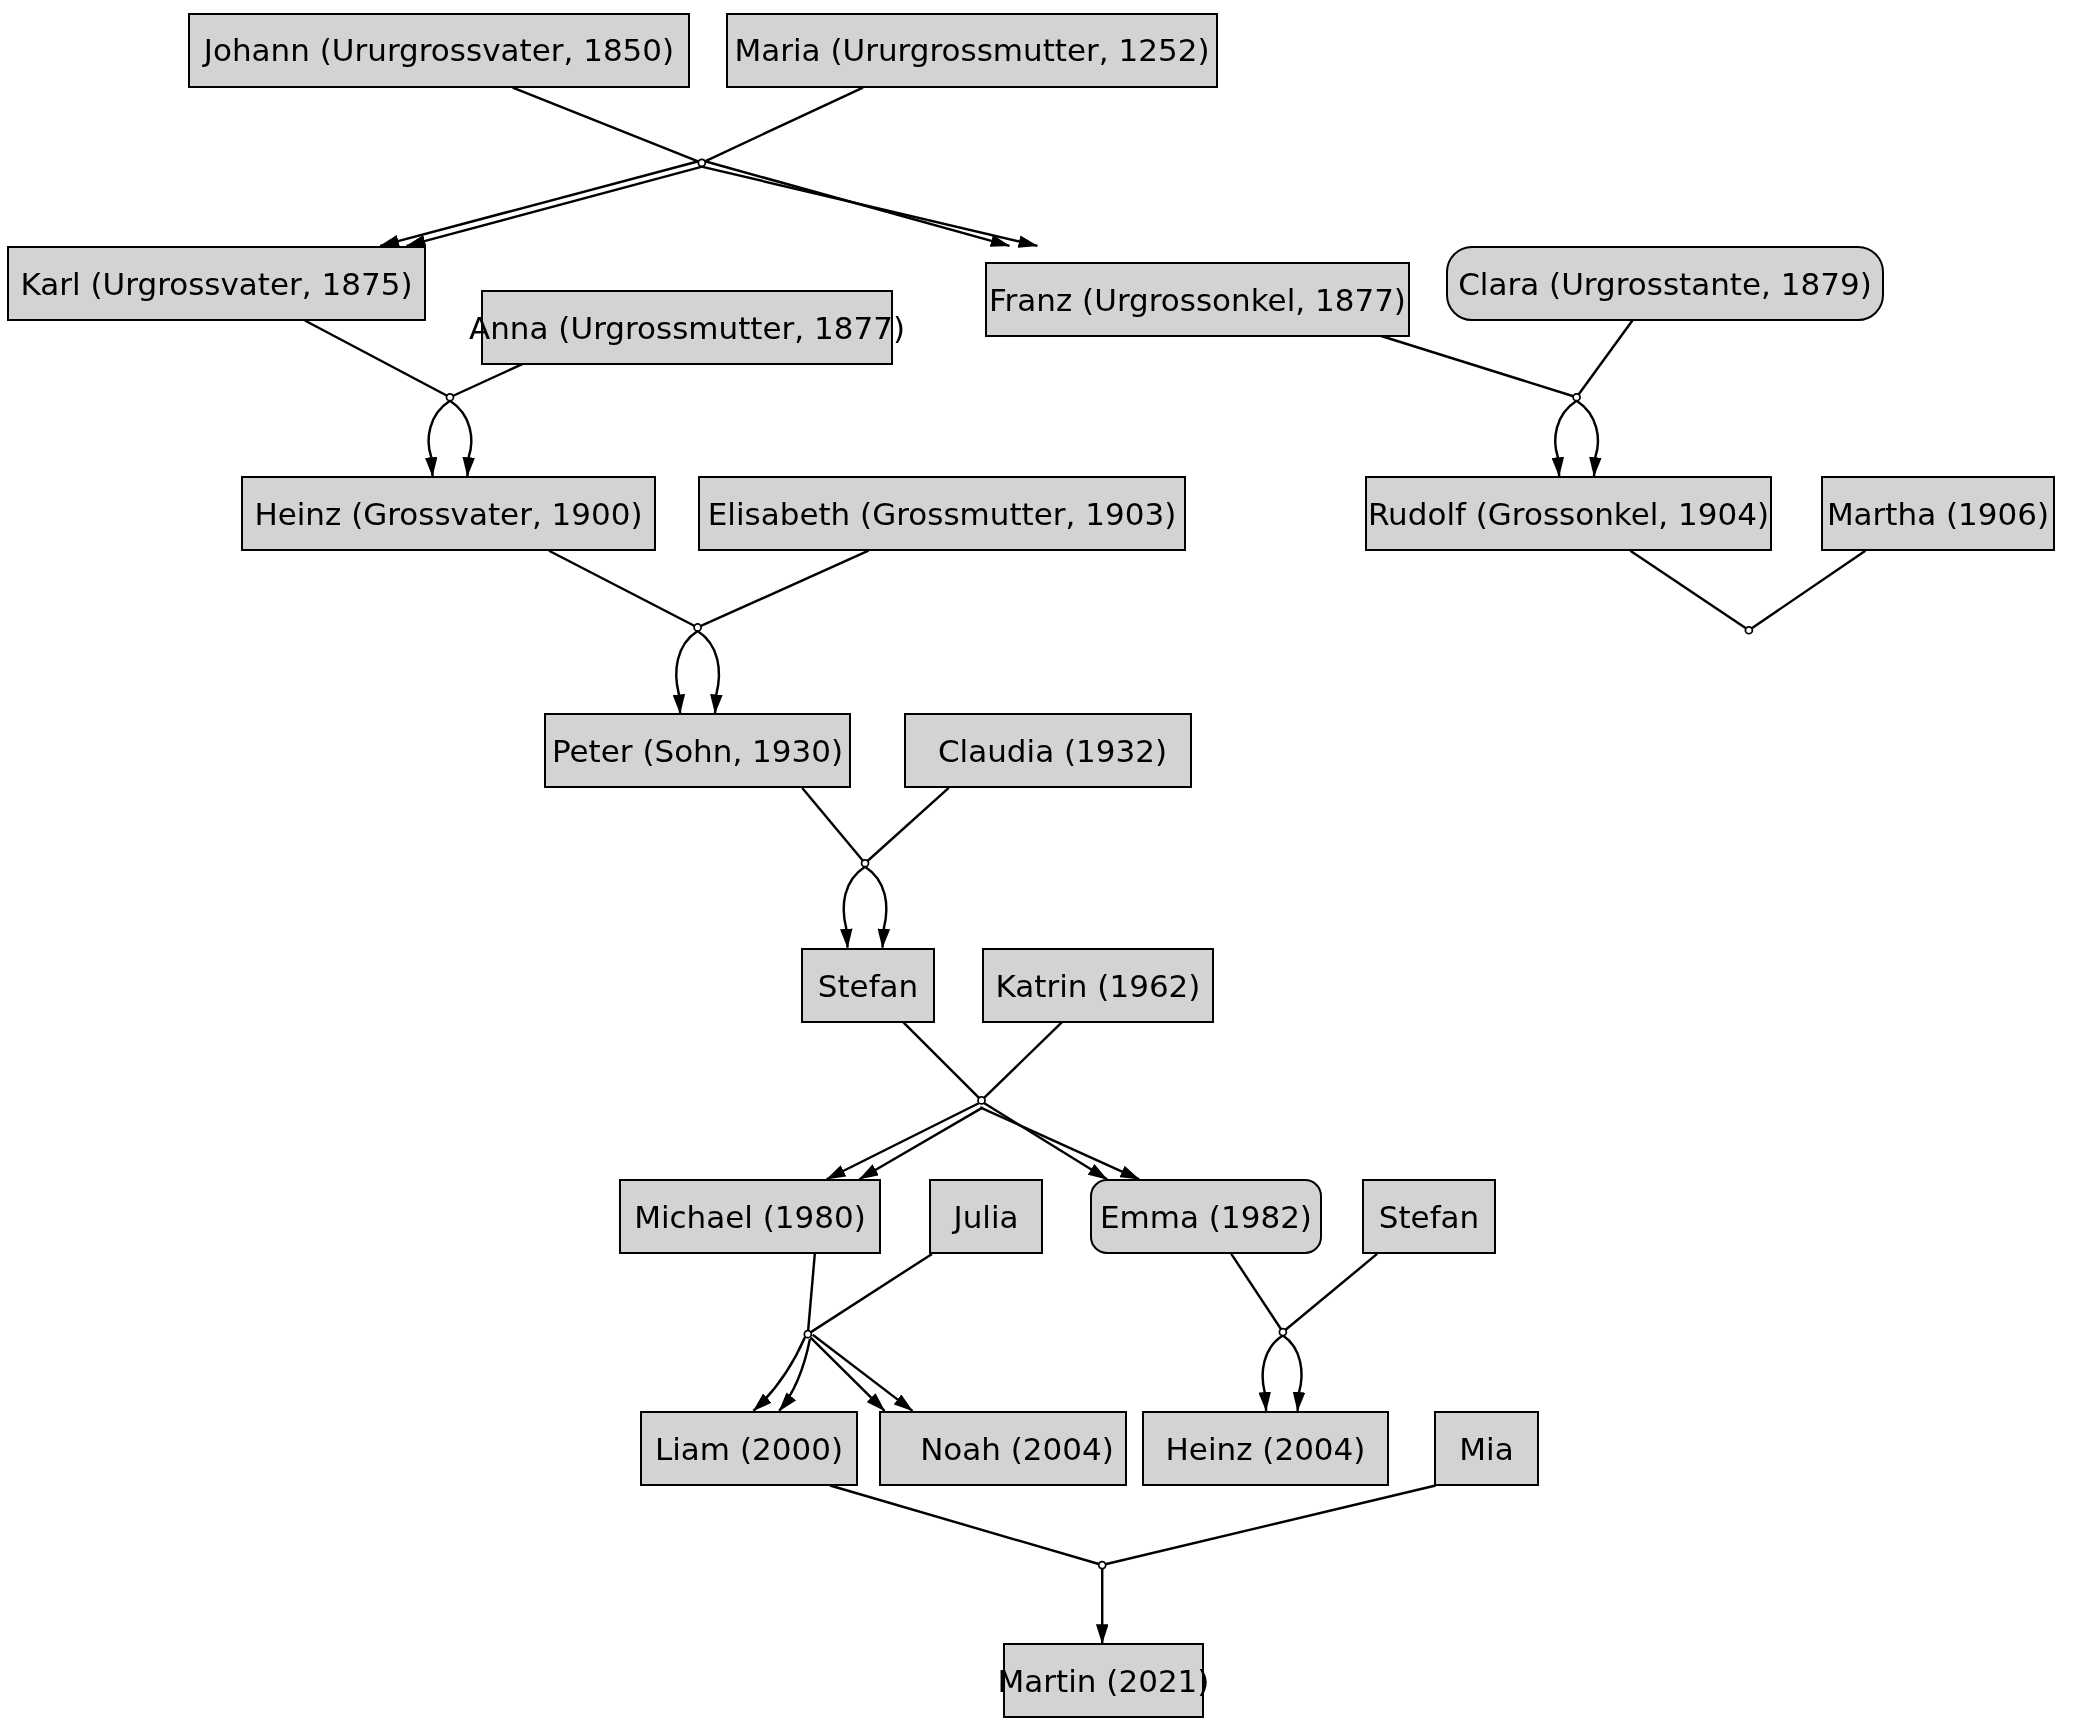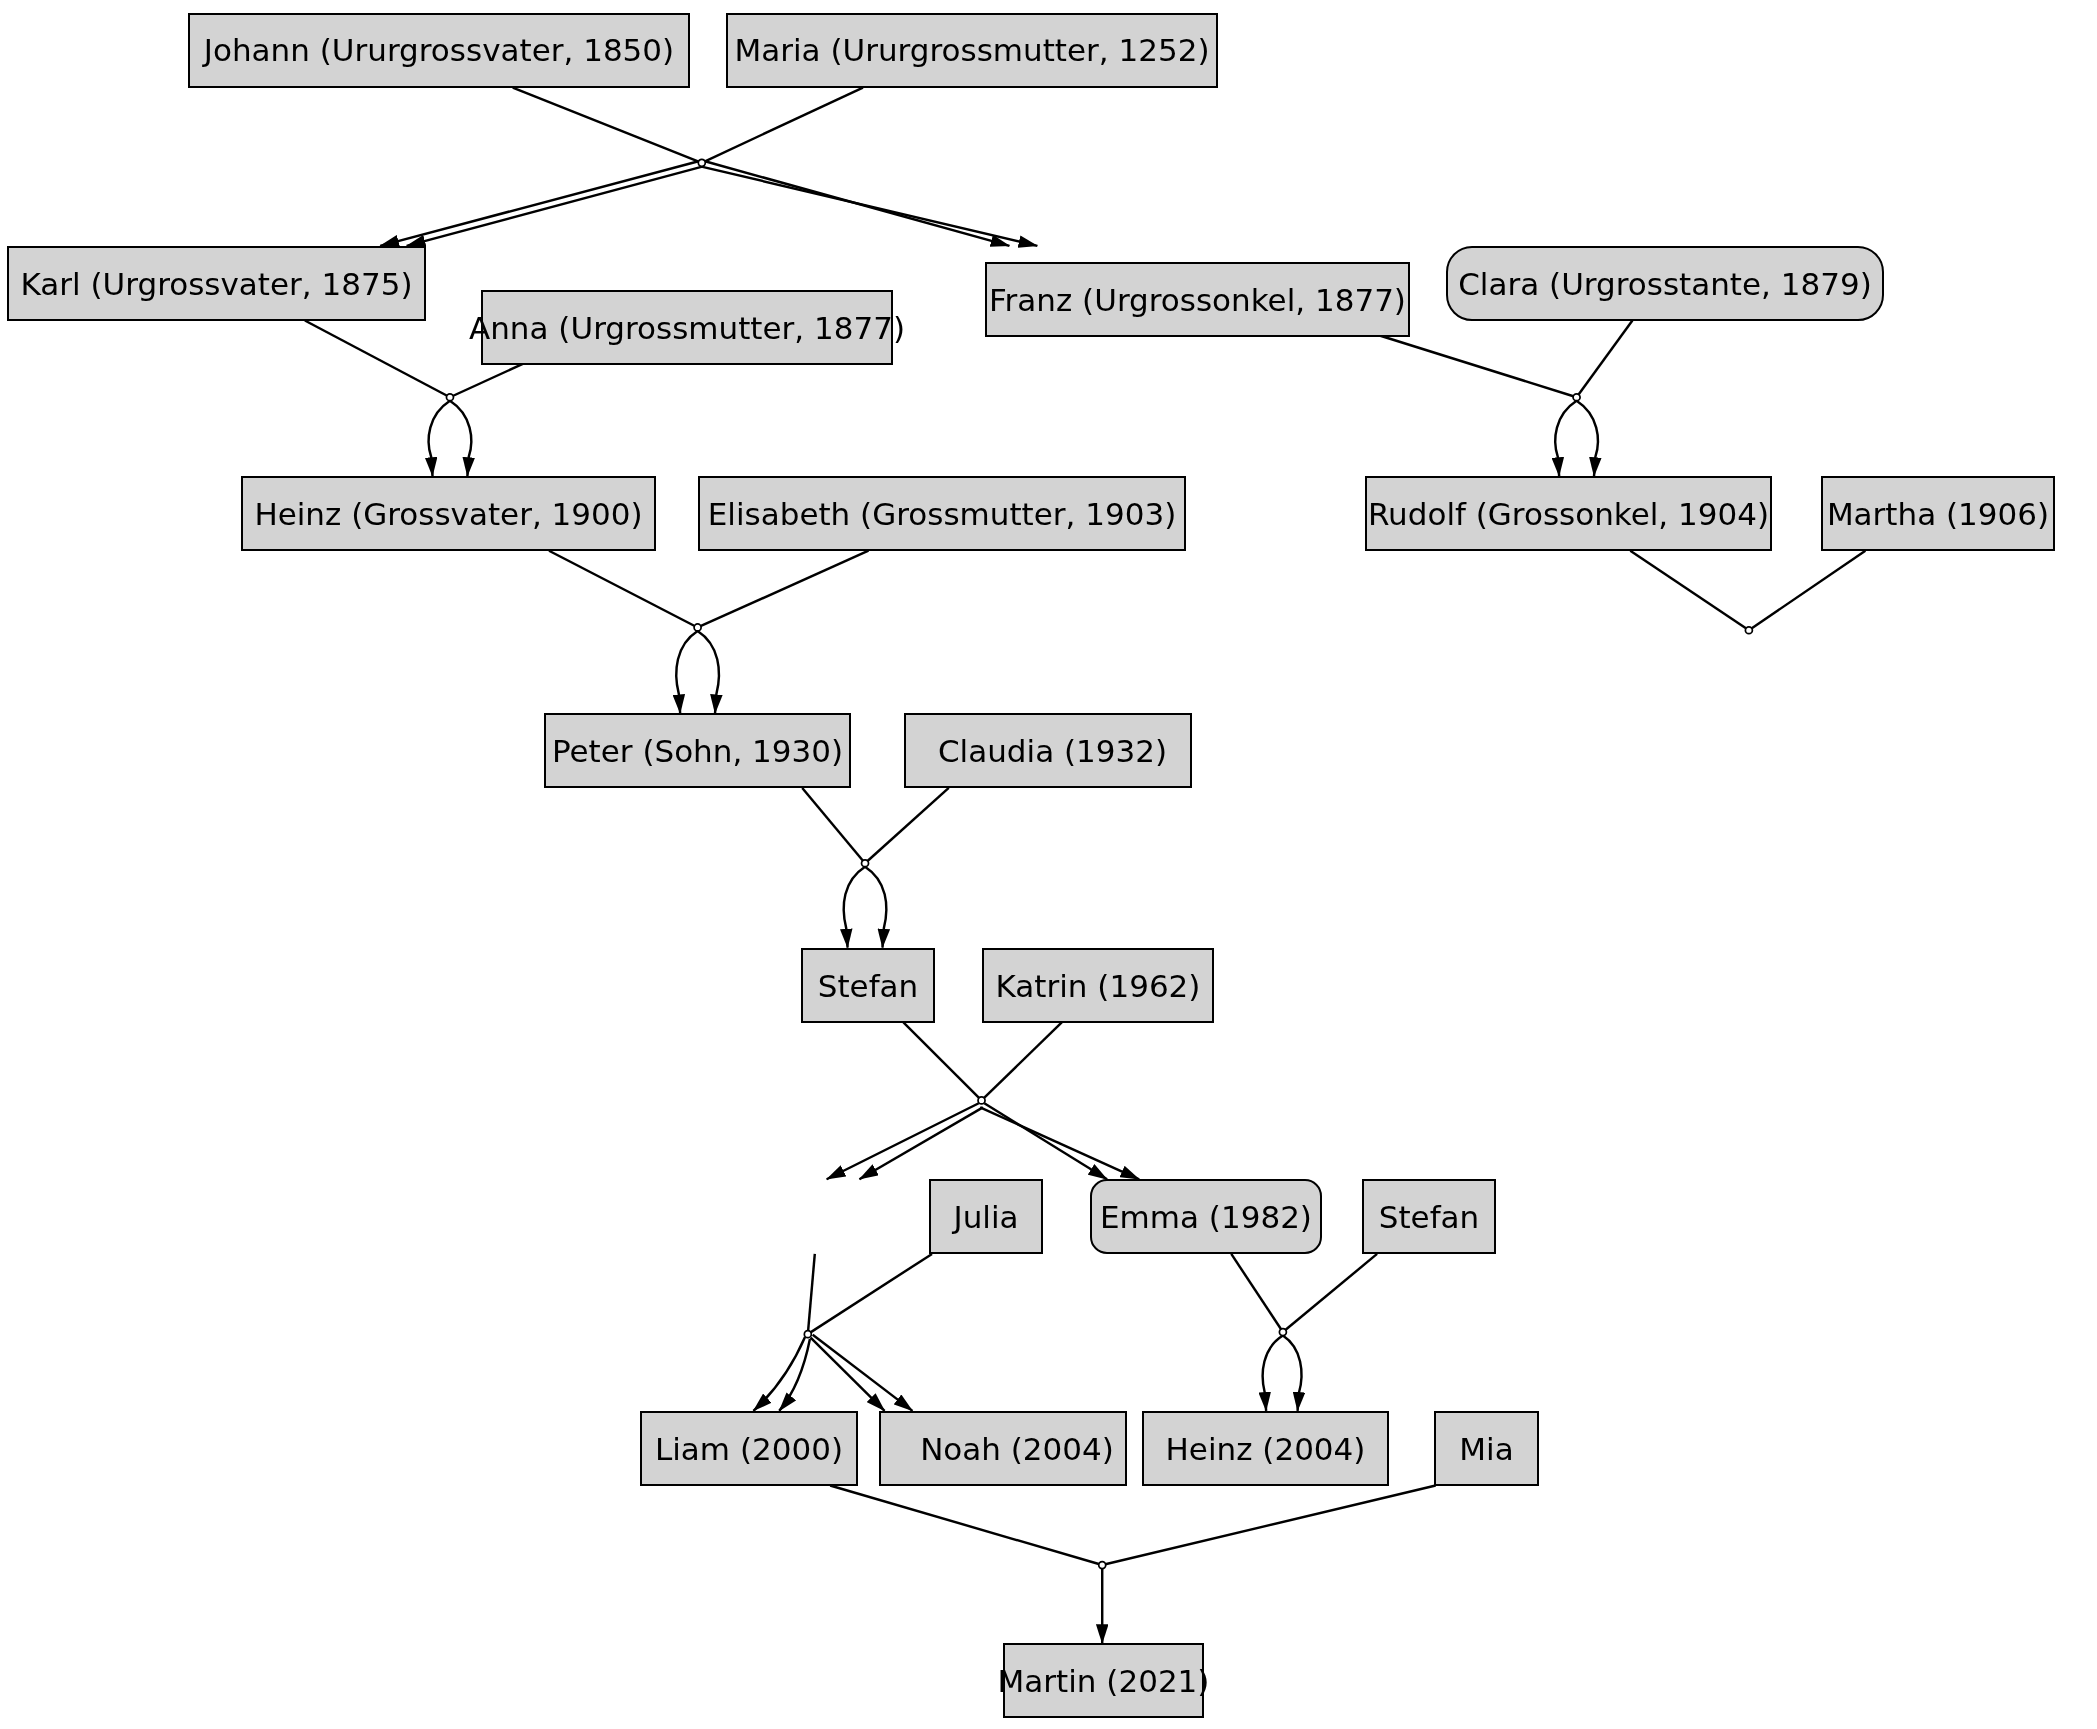--- a/index.html
+++ b/index.html
@@ -112,20 +112,21 @@
   <div class="node" style="left:985px; top:246px;  width:425px;margin-top:16px;">Franz (Urgrossonkel, 1877)</div>
   <div class="node" style="left:1446px; top:246px;  width:438px;border-radius:26px;">Clara (Urgrosstante, 1879)</div>
   <div class="node" style="left:241px;  top:476px;  width:415px;">Heinz (Grossvater, 1900)</div>
   <div class="node" style="left:698px; top:476px;  width:488px;">Elisabeth (Grossmutter, 1903)</div>
   <div class="node" style="left:1365px; top:476px;  width:407px;">Rudolf (Grossonkel, 1904)</div>
   <div class="node" style="left:1821px; top:476px;  width:234px;">Martha (1906)</div>
   <div class="node" style="left:544px;  top:713px; width:307px;">Peter (Sohn, 1930)</div>
   <div class="node" style="left:904px; top:713px; width:288px;padding-left:9px;">Claudia (1932)</div>
   <div class="node" style="left:801px; top:948px; width:134px;">Stefan</div>
   <div class="node" style="left:982px; top:948px; width:232px;">Katrin (1962)</div>
+  <div class="node" style="left:619px;  top:1179px; width:262px;">Michael (1980)</div>
   <div class="node" style="left:929px; top:1179px; width:114px;">Julia</div>
   <div class="node" style="left:1090px; top:1179px; width:232px;border-radius:17px;">Emma (1982)</div>
   <div class="node" style="left:1362px; top:1179px; width:134px;">Stefan</div>
   <div class="node" style="left:640px;  top:1411px; width:218px;">Liam (2000)</div>
   <div class="node" style="left:879px; top:1411px; width:248px;padding-left:28px;">Noah (2004)</div>
   <div class="node" style="left:1142px; top:1411px; width:247px;">Heinz (2004)</div>
   <div class="node" style="left:1434px; top:1411px; width:105px;">Mia</div>
   <div class="node" style="left:1003px; top:1643px; width:201px;">Martin (2021)</div>
 
 </div>

